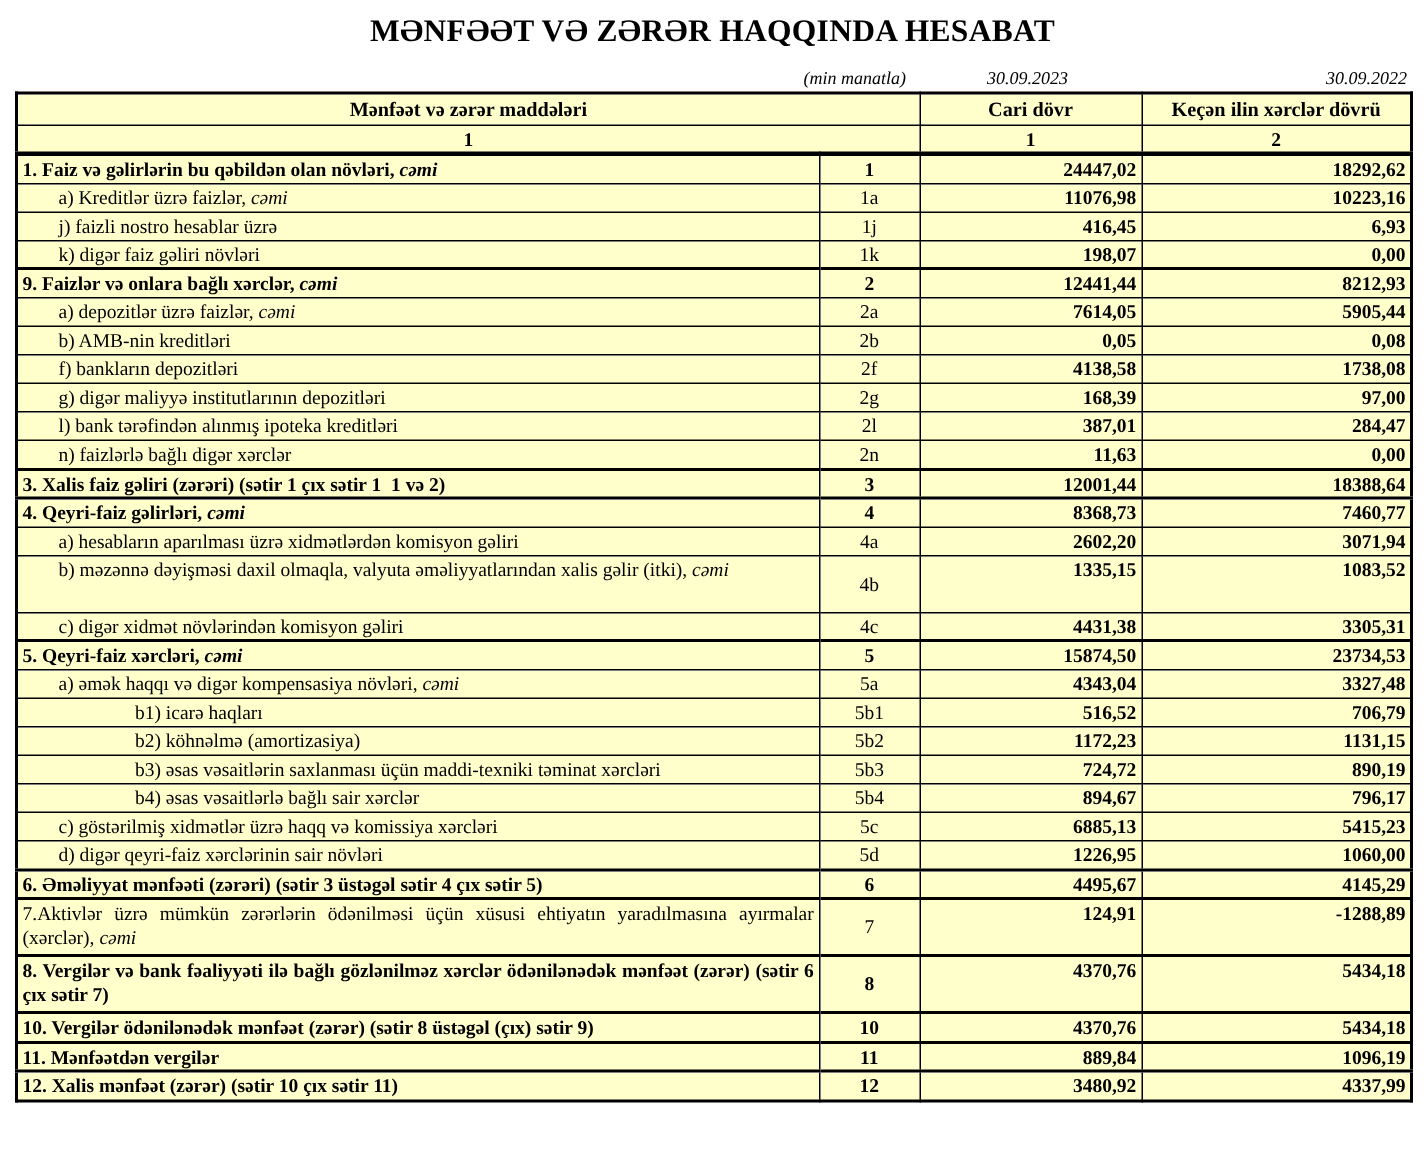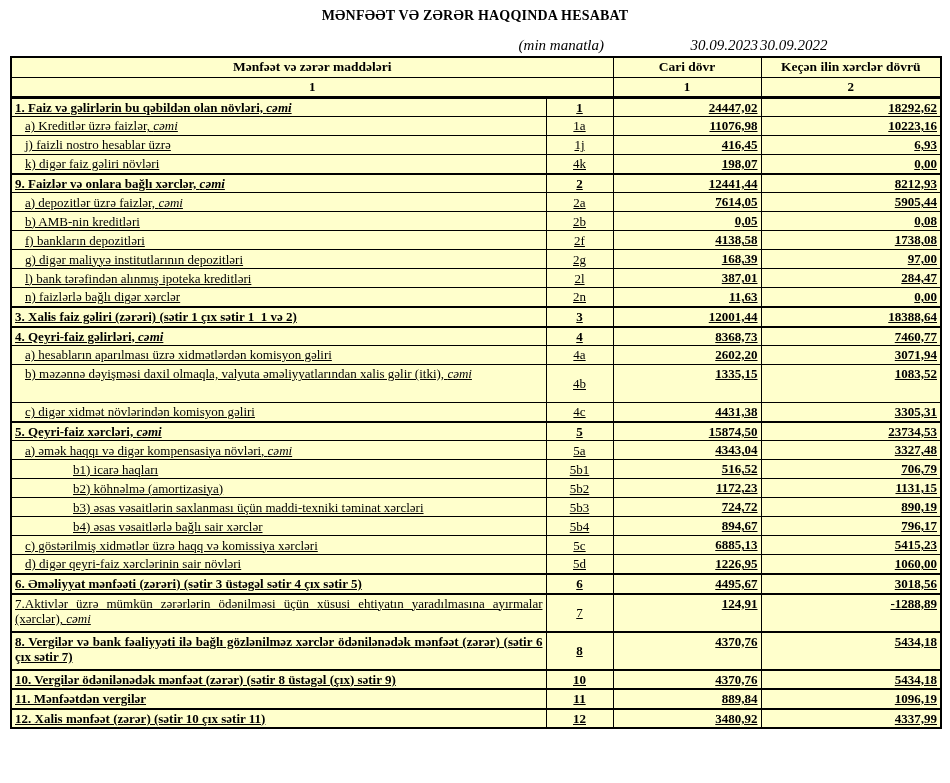--- a/index.html
+++ b/index.html
@@ -1,56 +1,56 @@
 <!DOCTYPE html>
 <html style="--cell-bg: #FFFFCC;"><head>
 <meta charset="utf-8">
 <style>
   html,body{margin:0;padding:0;}
   body{
     width:950px;height:783px;background:#ffffff;color:#000;
     font-family:"Liberation Serif", serif;overflow:hidden;
   }
   .page-title{
-    text-align:center;font-weight:bold;font-size:14px;
+    text-align:center;font-weight:bold;font-size:21px;
     margin:8px 0 0 0;letter-spacing:.2px;
   }
   .meta-row{
     display:flex;width:930px;margin:13px 0 2px 10px;
-    font-style:italic;font-size:15px;line-height:1.1;
+    font-style:italic;font-size:12px;line-height:1.1;
   }
   .meta-unit{width:602px;text-align:right;box-sizing:border-box;padding-right:8px;}
-  .meta-date1{width:148px;text-align:right;box-sizing:border-box;padding-right:2px;}
-  .meta-date2{width:180px;text-align:left;box-sizing:border-box;padding-right:2px;}
+  .meta-date1{width:148px;text-align:center;box-sizing:border-box;padding-right:2px;}
+  .meta-date2{width:180px;text-align:right;box-sizing:border-box;padding-right:2px;}
 
   table.report{
     border-collapse:collapse;table-layout:fixed;width:930px;margin-left:10px;
     border:2px solid #000;
   }
   table.report th, table.report td{
     background:var(--cell-bg,#FFFFCC);
     border:1px solid #000;
     font-size:13px;line-height:1.2;
     padding:1px 3px;box-sizing:border-box;overflow:hidden;
   }
   thead th{text-align:center;font-weight:bold;vertical-align:middle;}
   thead tr.h1 th{height:21px;font-size:13.5px;}
   thead tr.h2 th{height:17px;border-bottom:3px solid #000;}
   th.c-cari, td.cari{border-left:2px solid #000;}
   th.c-prev, td.prev{border-left:2px solid #000;}
 
-  tbody tr{height:19px;text-decoration:underline;}
+  tbody tr{height:19px;}
   tbody tr.tall{height:38px;}
   tbody tr.section td{border-top:2px solid #000;}
   tbody tr.section td.desc, tbody tr.section td.num{font-weight:bold;}
   td.desc{text-align:left;vertical-align:middle;}
   tr.tall td.desc{vertical-align:top;}
   tr.just td.desc{text-align:justify;}
-  td.desc.ind1{padding-left:13px;}
-  td.desc.ind2{padding-left:61px;}
+  td.desc.ind1{padding-left:27px;}
+  td.desc.ind2{padding-left:78px;}
   td.num{text-align:center;vertical-align:middle;}
   td.val{
     text-align:right;font-weight:bold;vertical-align:top;
     padding-right:4px;padding-top:1px;
   }
   .it{font-style:italic;}
 </style>
 <style>tbody tr.sec-border td{border-top:2px solid #000;} tbody tr.sec-border td.desc, tbody tr.sec-border td.num{font-weight:normal;}</style></head>
 <body>
 
@@ -95,21 +95,21 @@
         <td class="val prev">10223,16</td>
       </tr>
       <tr class="">
         <td class="desc ind1"><span>j) faizli nostro hesablar üzrə</span></td>
         <td class="num">1j</td>
         <td class="val cari">416,45</td>
         <td class="val prev">6,93</td>
       </tr>
       <tr class="">
         <td class="desc ind1"><span>k) digər faiz gəliri növləri</span></td>
-        <td class="num">4k</td>
+        <td class="num">1k</td>
         <td class="val cari">198,07</td>
         <td class="val prev">0,00</td>
       </tr>
       <tr class="section">
         <td class="desc ind0"><span>9. Faizlər və onlara bağlı xərclər, </span><span class="it">cəmi</span></td>
         <td class="num">2</td>
         <td class="val cari">12441,44</td>
         <td class="val prev">8212,93</td>
       </tr>
       <tr class="">
@@ -223,21 +223,21 @@
       <tr class="">
         <td class="desc ind1"><span>d) digər qeyri-faiz xərclərinin sair növləri</span></td>
         <td class="num">5d</td>
         <td class="val cari">1226,95</td>
         <td class="val prev">1060,00</td>
       </tr>
       <tr class="section">
         <td class="desc ind0"><span>6. Əməliyyat mənfəəti (zərəri) (sətir 3 üstəgəl sətir 4 çıx sətir 5)</span></td>
         <td class="num">6</td>
         <td class="val cari">4495,67</td>
-        <td class="val prev">3018,56</td>
+        <td class="val prev">4145,29</td>
       </tr>
       <tr class="section-thin tall just sec-border">
         <td class="desc ind0"><span>7.Aktivlər üzrə mümkün zərərlərin ödənilməsi üçün xüsusi ehtiyatın yaradılmasına ayırmalar (xərclər), </span><span class="it">cəmi</span></td>
         <td class="num">7</td>
         <td class="val cari">124,91</td>
         <td class="val prev">-1288,89</td>
       </tr>
       <tr class="section tall just">
         <td class="desc ind0"><span>8. Vergilər və bank fəaliyyəti ilə bağlı gözlənilməz xərclər ödənilənədək mənfəət (zərər) (sətir 6 çıx sətir 7)</span></td>
         <td class="num">8</td>

